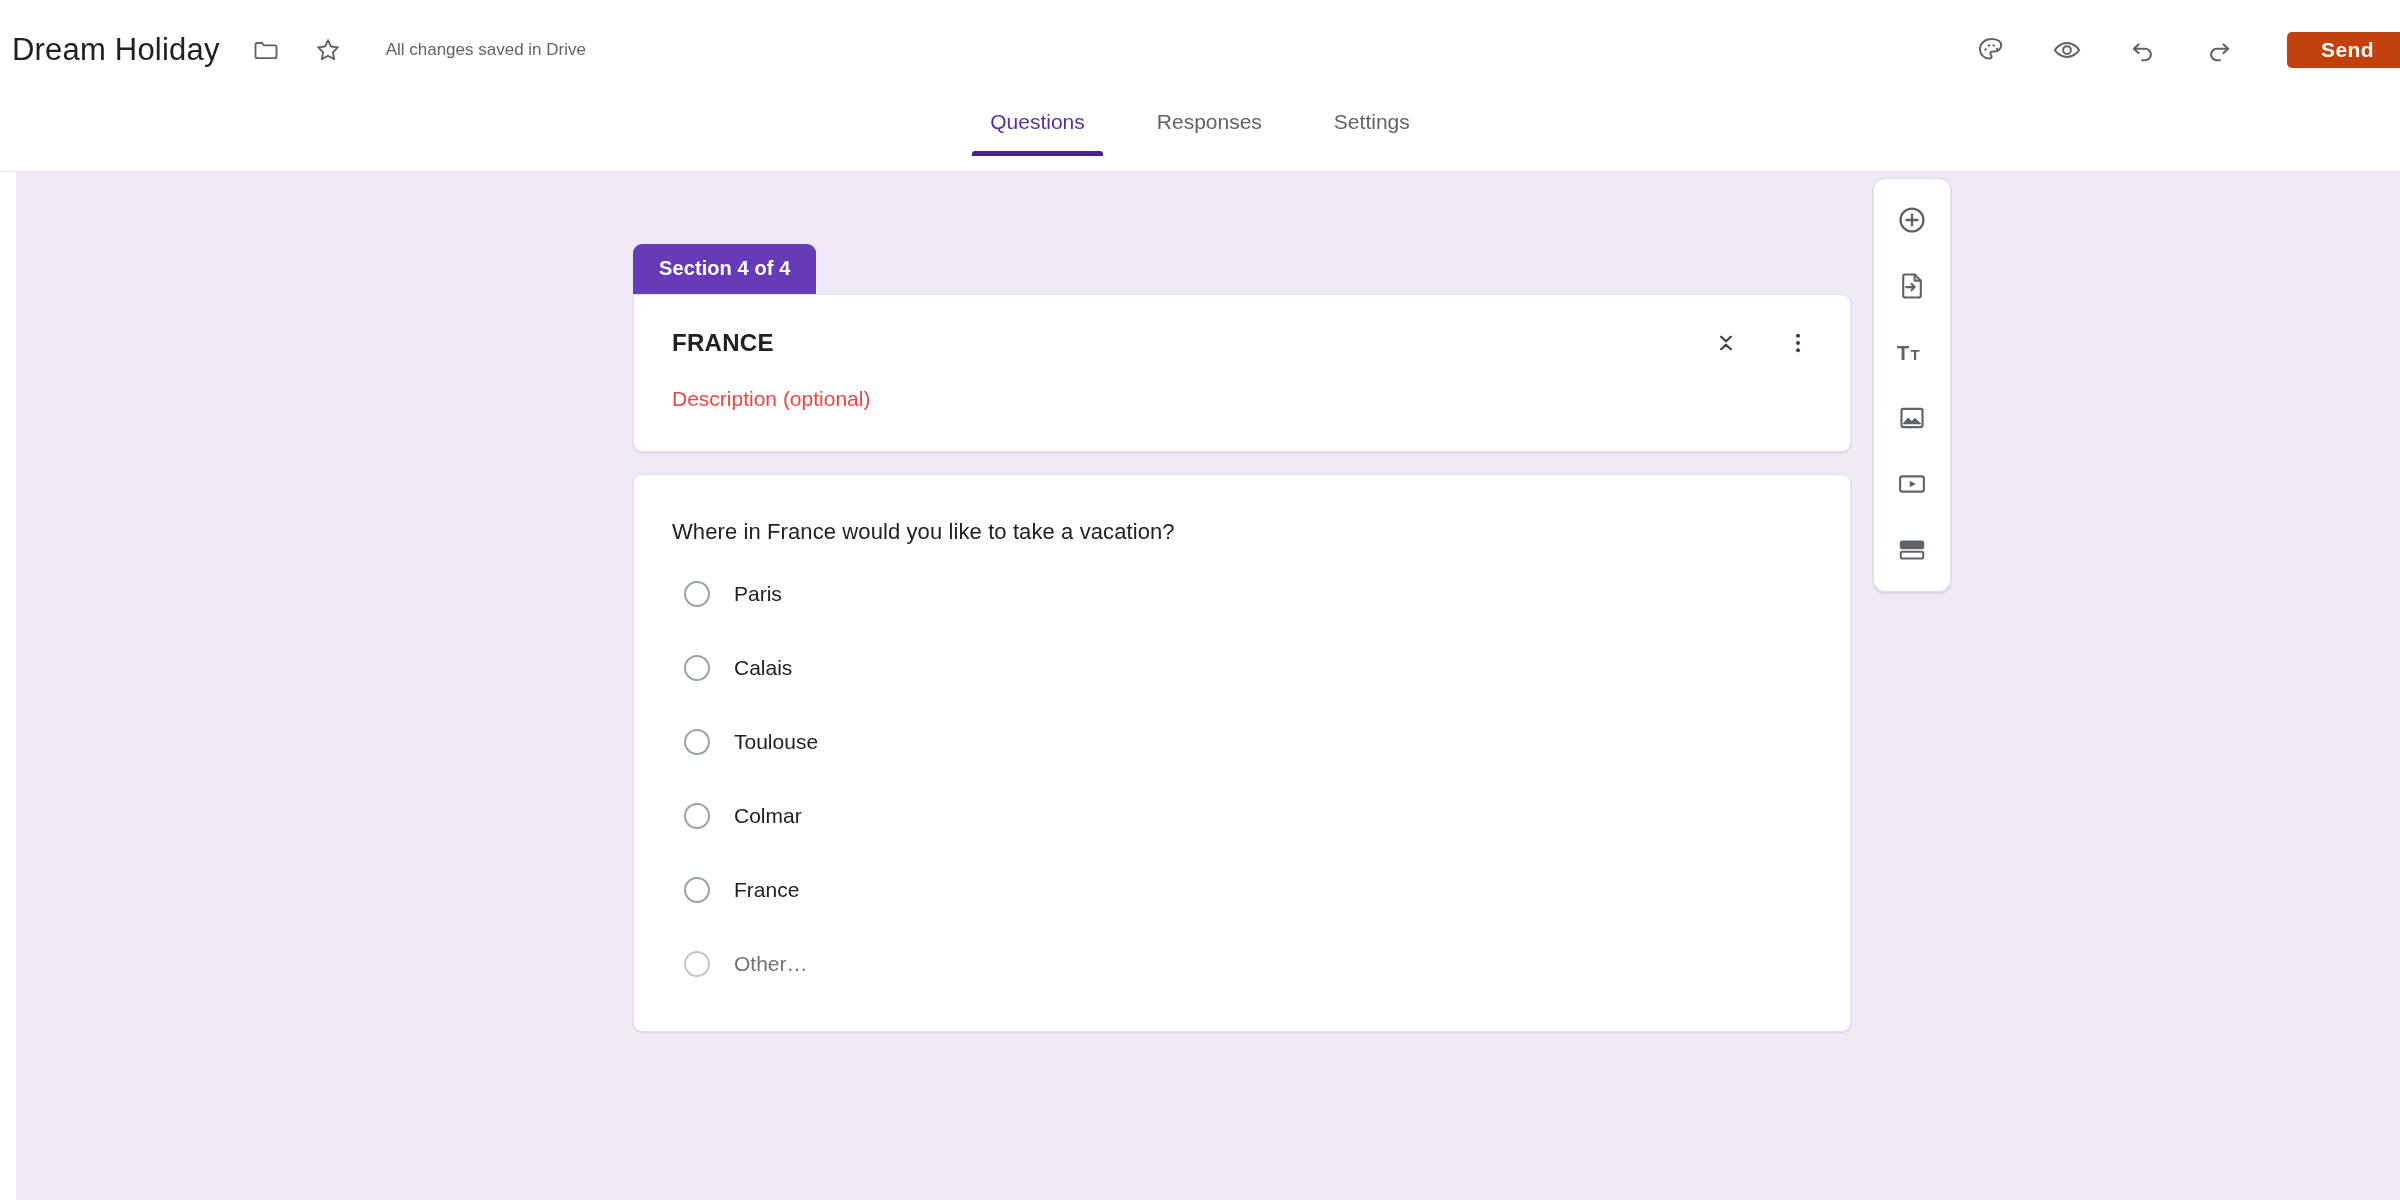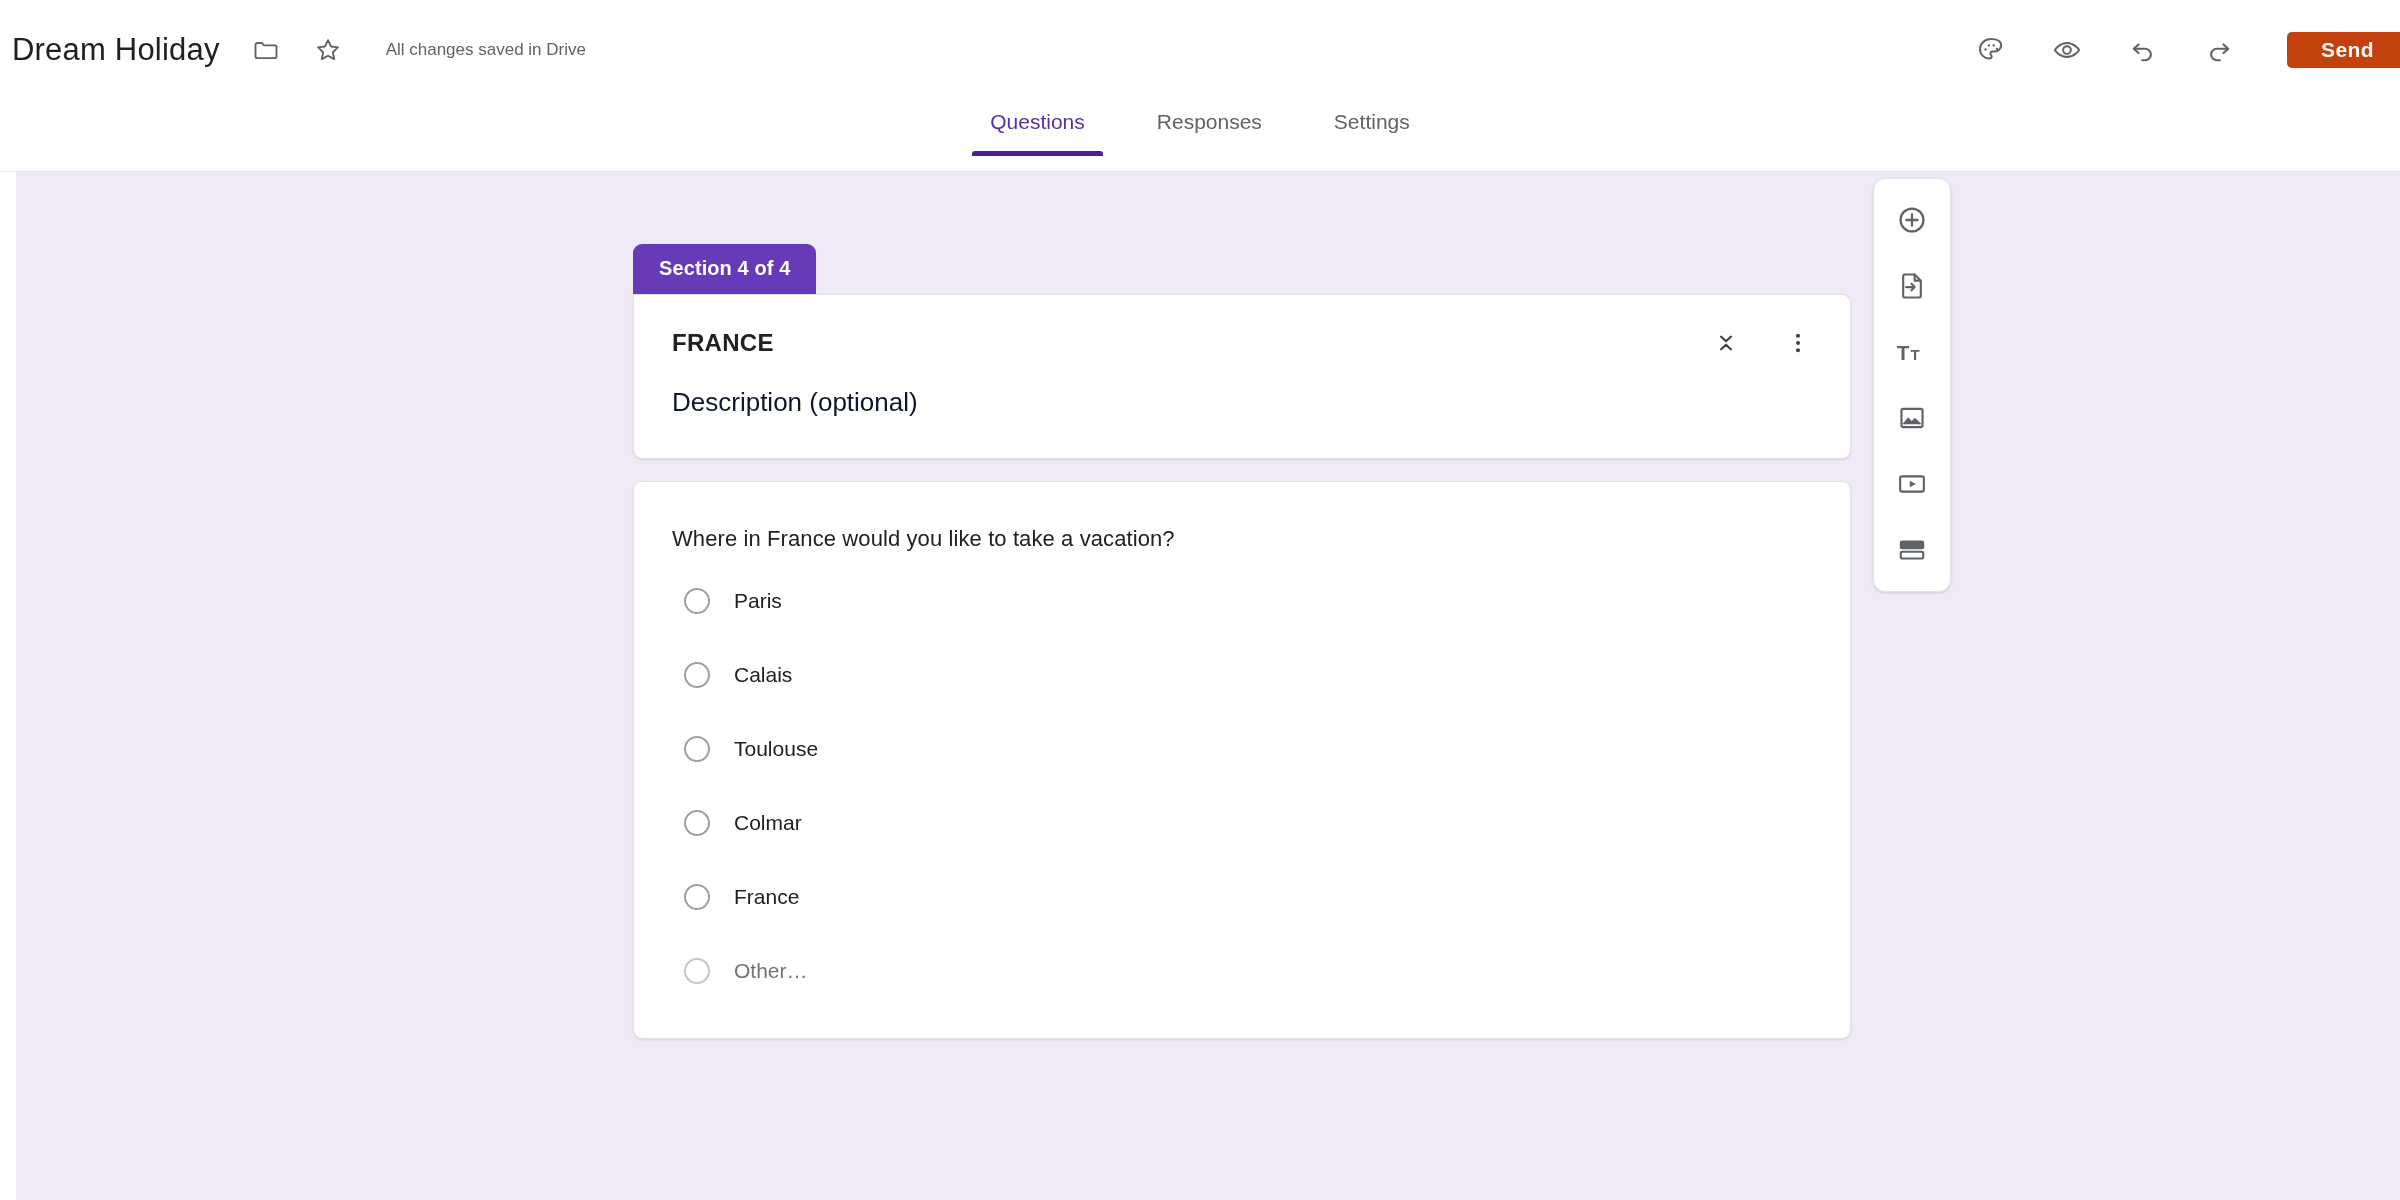--- a/index.html
+++ b/index.html
@@ -129,22 +129,22 @@
     min-height: 140px;
   }
   .section-title {
     font-size: 24px;
     font-weight: 700;
     color: #202124;
     letter-spacing: .3px;
   }
   .section-desc {
     margin-top: 30px;
-    font-size: 26px;
-    color: #0f172a;
+    font-size: 21px;
+    color: #ef4444;
   }
   .section-actions {
     position: absolute;
     top: 28px; right: 32px;
     display: flex; align-items: center; gap: 32px;
     color: #3c4043;
   }
   .icon-btn {
     width: 40px; height: 40px;
     display: flex; align-items: center; justify-content: center;

